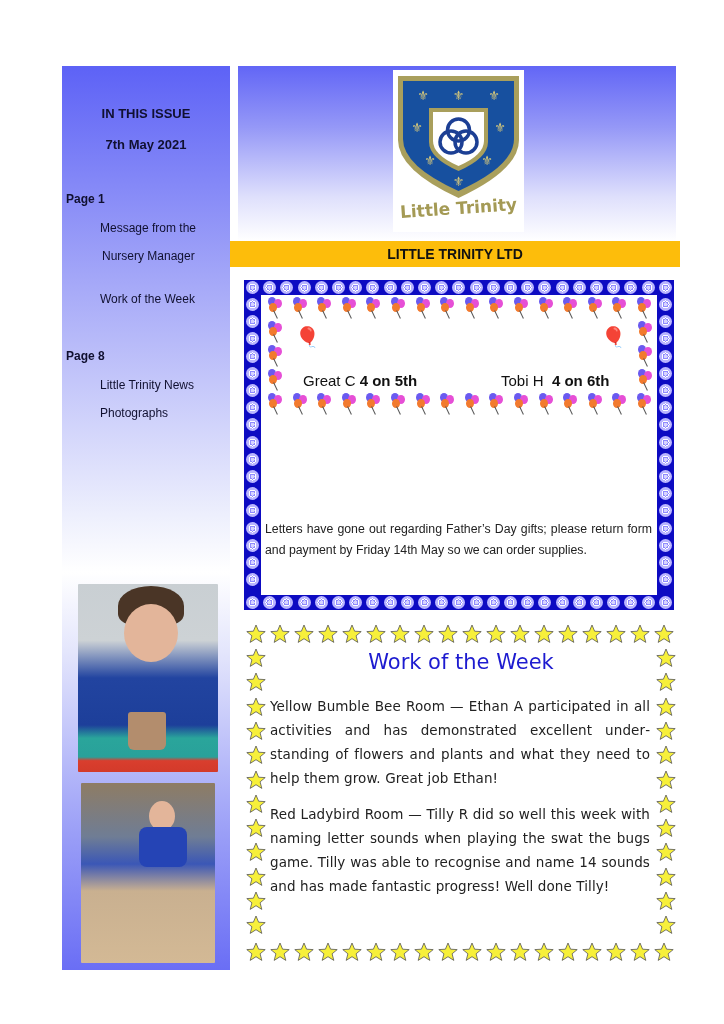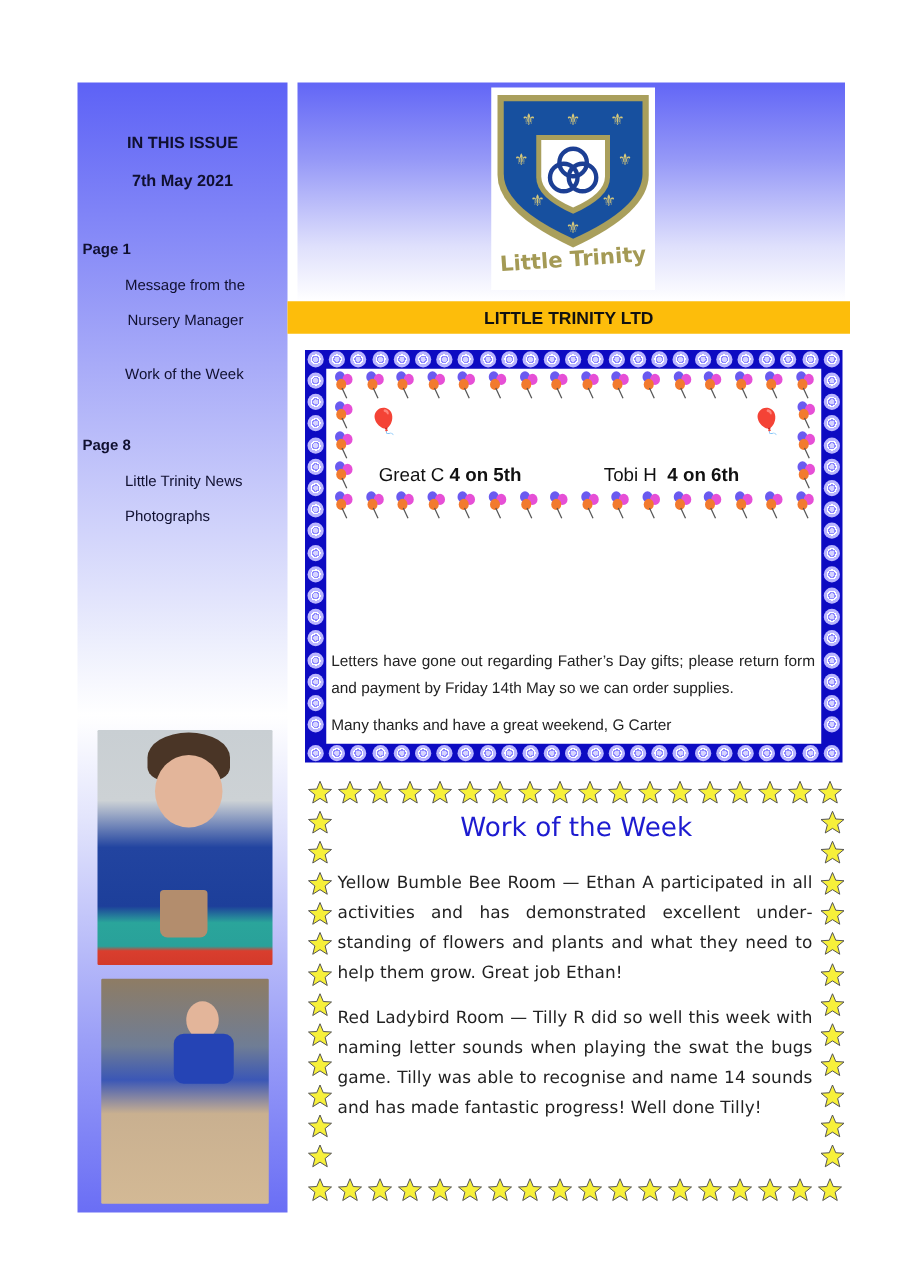--- a/index.html
+++ b/index.html
@@ -422,26 +422,25 @@
           <div class="b1" style="background: rgb(242, 122, 46); left: 2px; top: 6px;"></div>
           <div style="position: absolute; left: 8px; top: 13px; width: 1px; height: 9px; background: rgb(85, 85, 85); transform: rotate(-25deg);"></div>
         </div>
       </div>
     <div style="position:absolute;left:34px;top:30px;font-size:20px;">🎈</div>
     <div style="position:absolute;left:340px;top:30px;font-size:20px;">🎈</div>
     <div id="bday-row" style="left:42px">
       <span>Great C</span>
       <b>4 on 5th</b>
     </div>
-    <div id="bday-row" style="left:222px">
+    <div id="bday-row" style="left:240px">
       <span>Tobi H</span>&nbsp;
       <b>4 on 6th</b>
     </div>
     <div class="bday-text" style="top:224px">Letters have gone out regarding Father’s Day gifts; please return form and payment by Friday 14th May so we can order supplies.</div>
-    <div class="bday-text" style="top:275px">Many thanks and have a great weekend, G Carter</div>
   </div>
 </div>
 
 <div id="work" class="abs">
   <div id="stars">
       <svg class="star" viewBox="0 0 20 20" style="left: 2px; top: 2px;">
         <polygon points="10,1 12.6,7.2 19.2,7.6 14.1,11.8 15.8,18.4 10,14.7 4.2,18.4 5.9,11.8 0.8,7.6 7.4,7.2" fill="#f7f03a" stroke="#555" stroke-width="0.8"></polygon>
       </svg>
       <svg class="star" viewBox="0 0 20 20" style="left: 2px; top: 320px;">
         <polygon points="10,1 12.6,7.2 19.2,7.6 14.1,11.8 15.8,18.4 10,14.7 4.2,18.4 5.9,11.8 0.8,7.6 7.4,7.2" fill="#f7f03a" stroke="#555" stroke-width="0.8"></polygon>

